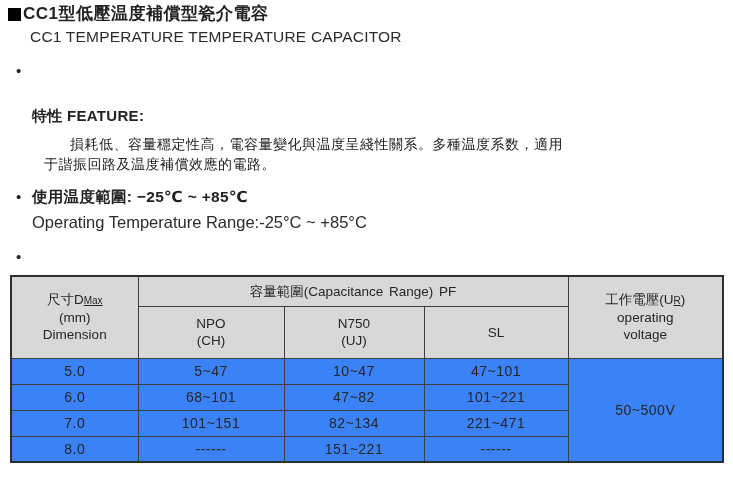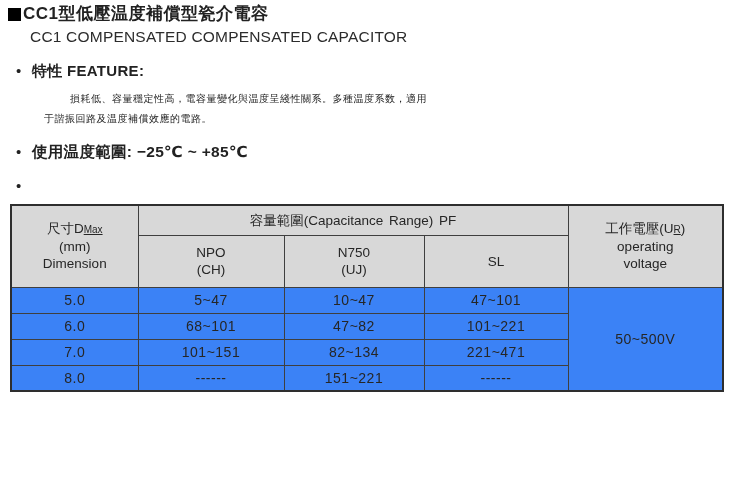--- a/index.html
+++ b/index.html
@@ -12,25 +12,25 @@
   .page { padding:4px 10px 9px 8px; width:593px; height:480px; }
 
   
   .title-zh { display:flex; align-items:center; font-size:17px; font-weight:bold; line-height:20px; letter-spacing:0.5px; }
   .sq { display:inline-block; width:13px; height:13px; background:#000; margin-right:2px; flex:0 0 auto; }
   .title-en { margin:3px 0 0 22px; font-size:15.5px; line-height:19px; color:#2c2c2c; letter-spacing:0.2px; }
 
   
   .bullet-row { display:flex; align-items:flex-start; margin-left:8px; }
   .bullet { width:16px; font-size:15px; line-height:19px; flex:0 0 auto; }
-  .heading-text { font-size:15px; line-height:19px; font-weight:bold; letter-spacing:0.3px; }
+  .heading-text { font-size:15px; line-height:19px; font-weight:bold; letter-spacing:0.3px;margin-top:45px; }
 
   .feature-heading { margin-top:15px; }
 
-  .para-zh { margin:9px 0 0 36px; width:650px; font-size:10px; line-height:20px; letter-spacing:0.5px; }
+  .para-zh { margin:9px 0 0 36px; width:650px; font-size:14px; line-height:20px; letter-spacing:0.5px; }
   .para-zh .line1 { text-indent:26px; }
   .para-en { margin:3px 0 0 22px; width:645px; font-size:15px; line-height:21px; text-indent:38px; word-spacing:4.5px; text-align:justify; color:#2c2c2c; }
 
   .temp-section { margin-top:13px; }
   .temp-zh { font-size:15.5px; line-height:20px; font-weight:bold; letter-spacing:0.3px; }
   .temp-en { margin:4px 0 0 24px; font-size:16.5px; line-height:22px; color:#2c2c2c; }
 
   .cap-heading { margin-top:14px; }
   .cap-heading .heading-text { font-size:15.5px; }
 
@@ -55,36 +55,37 @@
 </style>
 </head>
 <body>
 
 <div class="page">
 
   <div class="title-zh">
     <span class="sq"></span>
     <span>CC1型低壓温度補償型瓷介電容</span>
   </div>
-  <div class="title-en">CC1 COMPENSATED COMPENSATED CAPACITOR</div>
+  <div class="title-en">CC1 TEMPERATURE TEMPERATURE CAPACITOR</div>
 
   <div class="bullet-row feature-heading">
     <span class="bullet">•</span>
     <span class="heading-text">特性 FEATURE:</span>
   </div>
   <div class="para-zh">
     <div class="line1">損耗低、容量穩定性高，電容量變化與温度呈綫性關系。多種温度系数，適用</div>
     <div class="line2">于諧振回路及温度補償效應的電路。</div>
   </div>
 
   <div class="temp-section">
     <div class="bullet-row">
       <span class="bullet">•</span>
       <span class="temp-zh">使用温度範圍: −25℃ ~ +85℃</span>
     </div>
+    <div class="temp-en">Operating Temperature Range:-25°C ~ +85°C</div>
   </div>
 
   <div class="bullet-row cap-heading">
     <span class="bullet">•</span>
   </div>
 
   <table class="cap-table">
     <colgroup>
       <col style="width:127px">
         <col style="width:146px">

